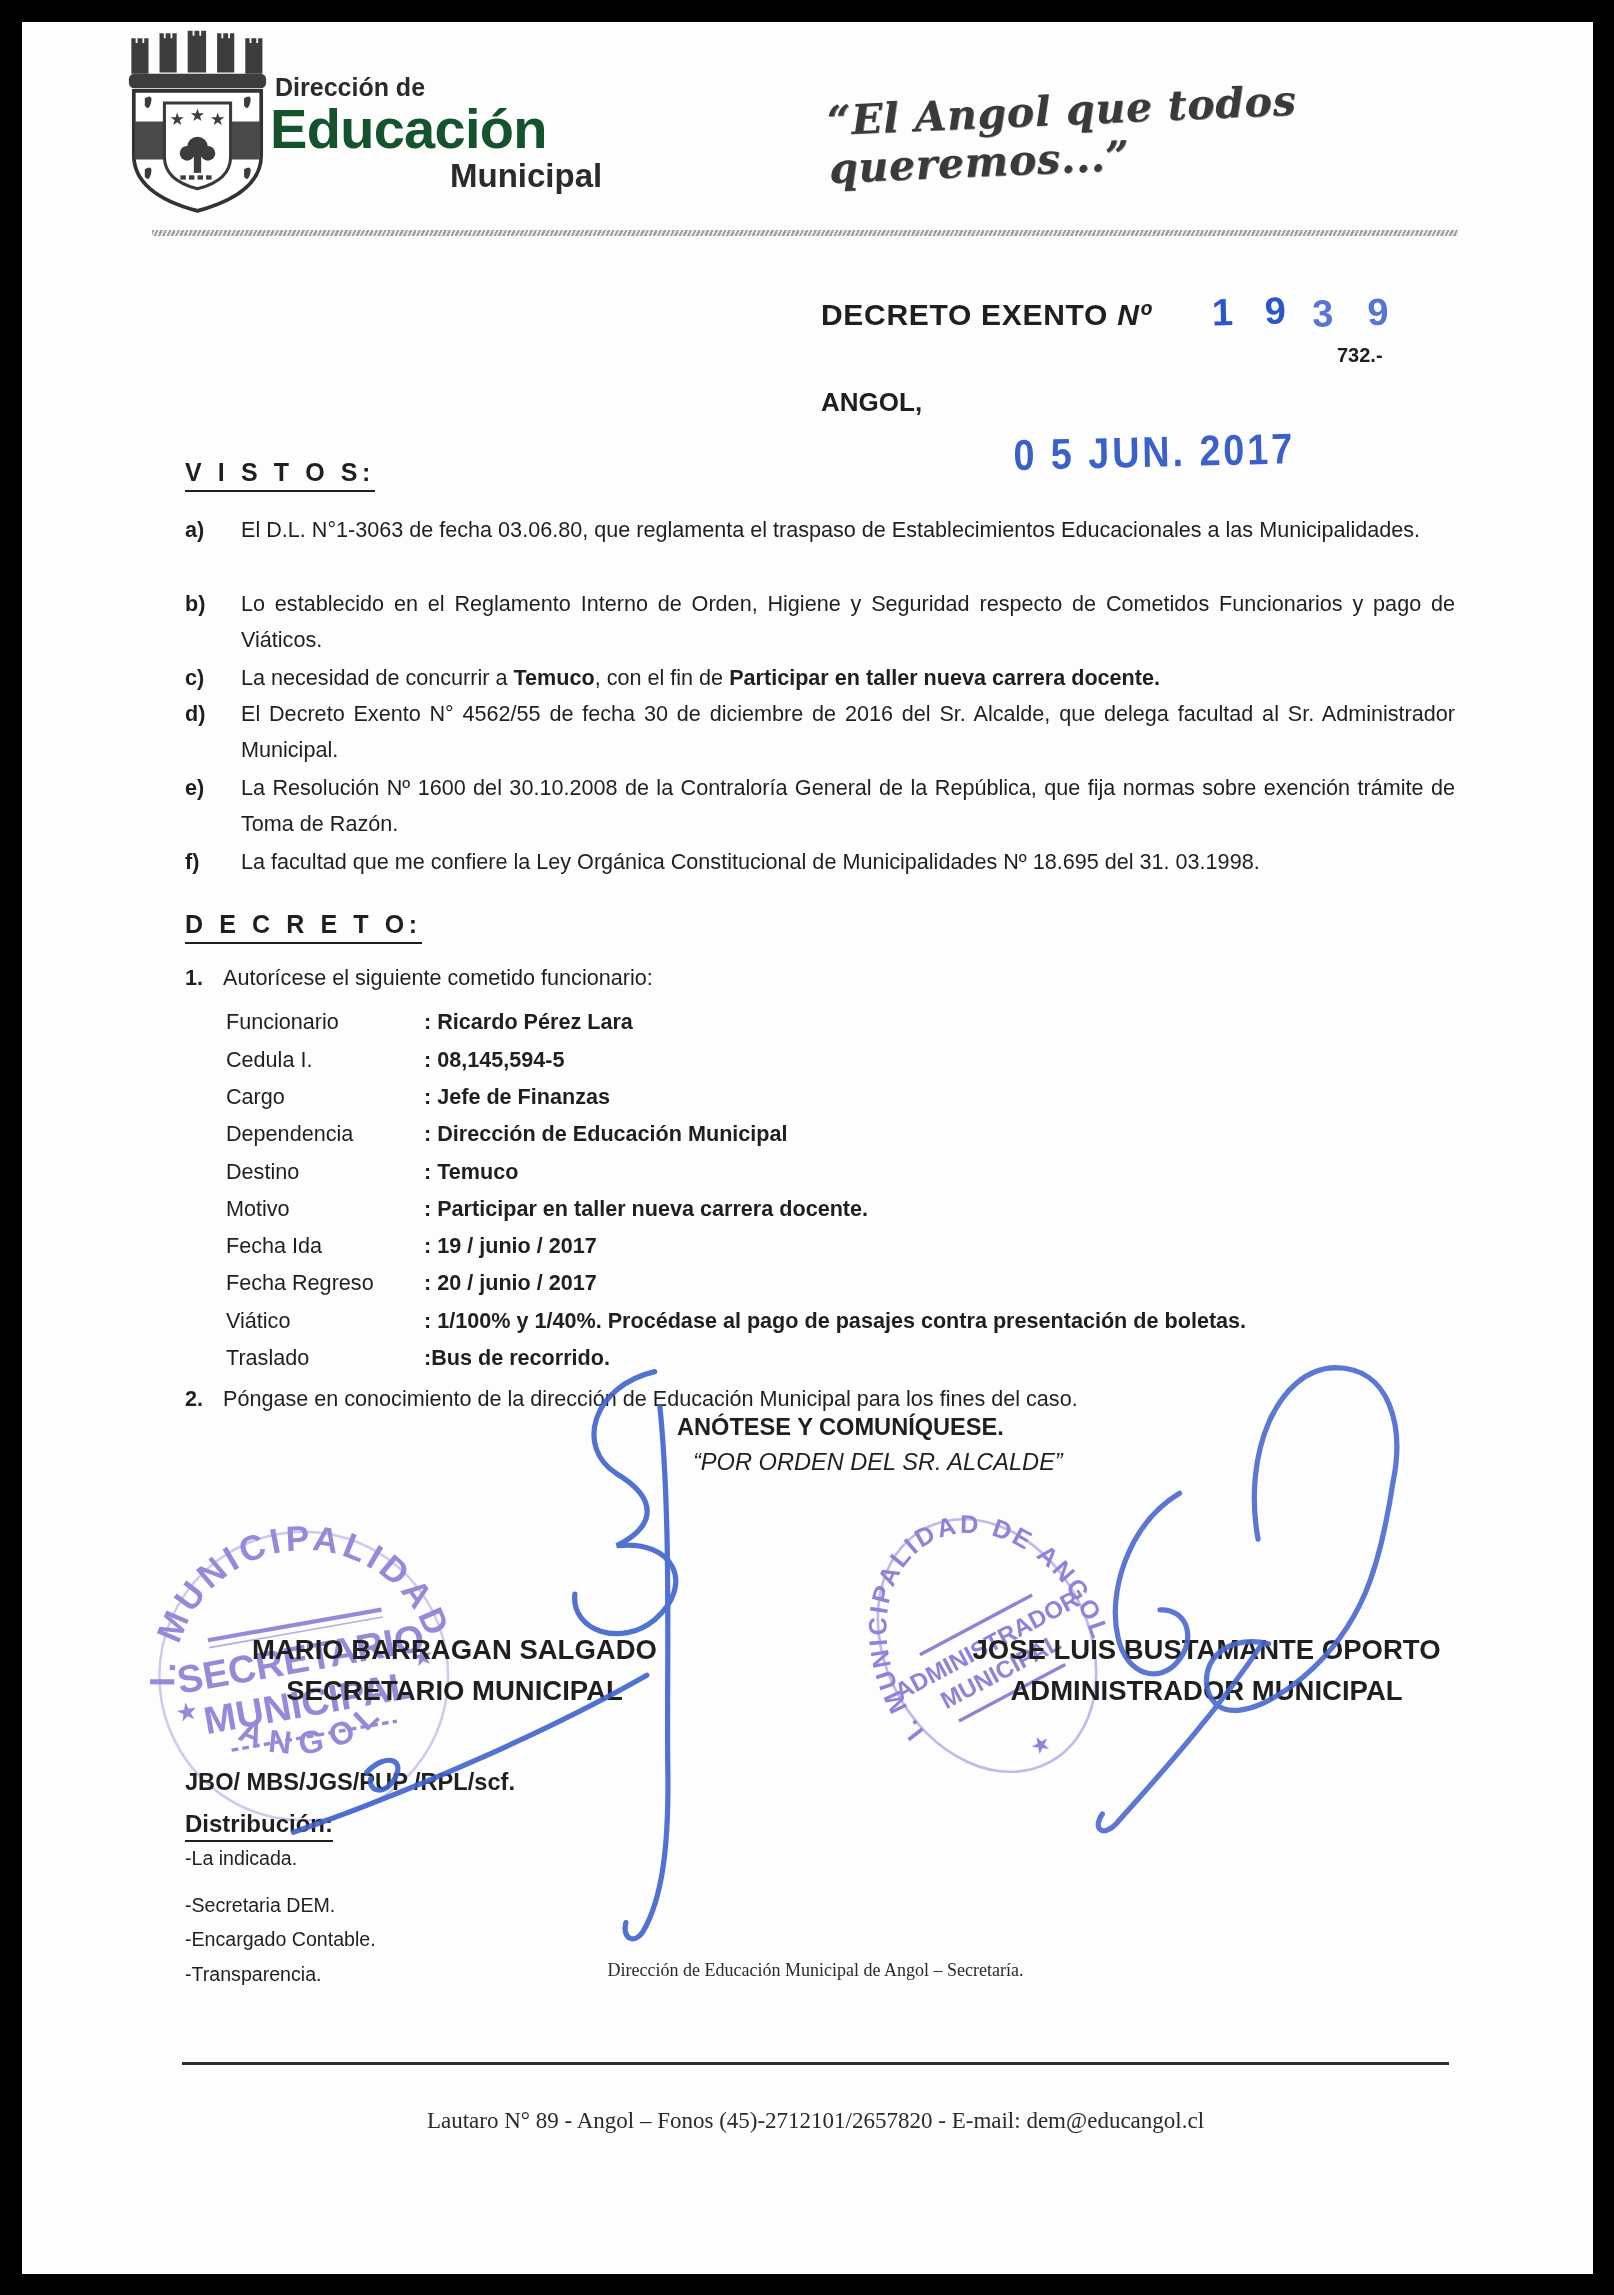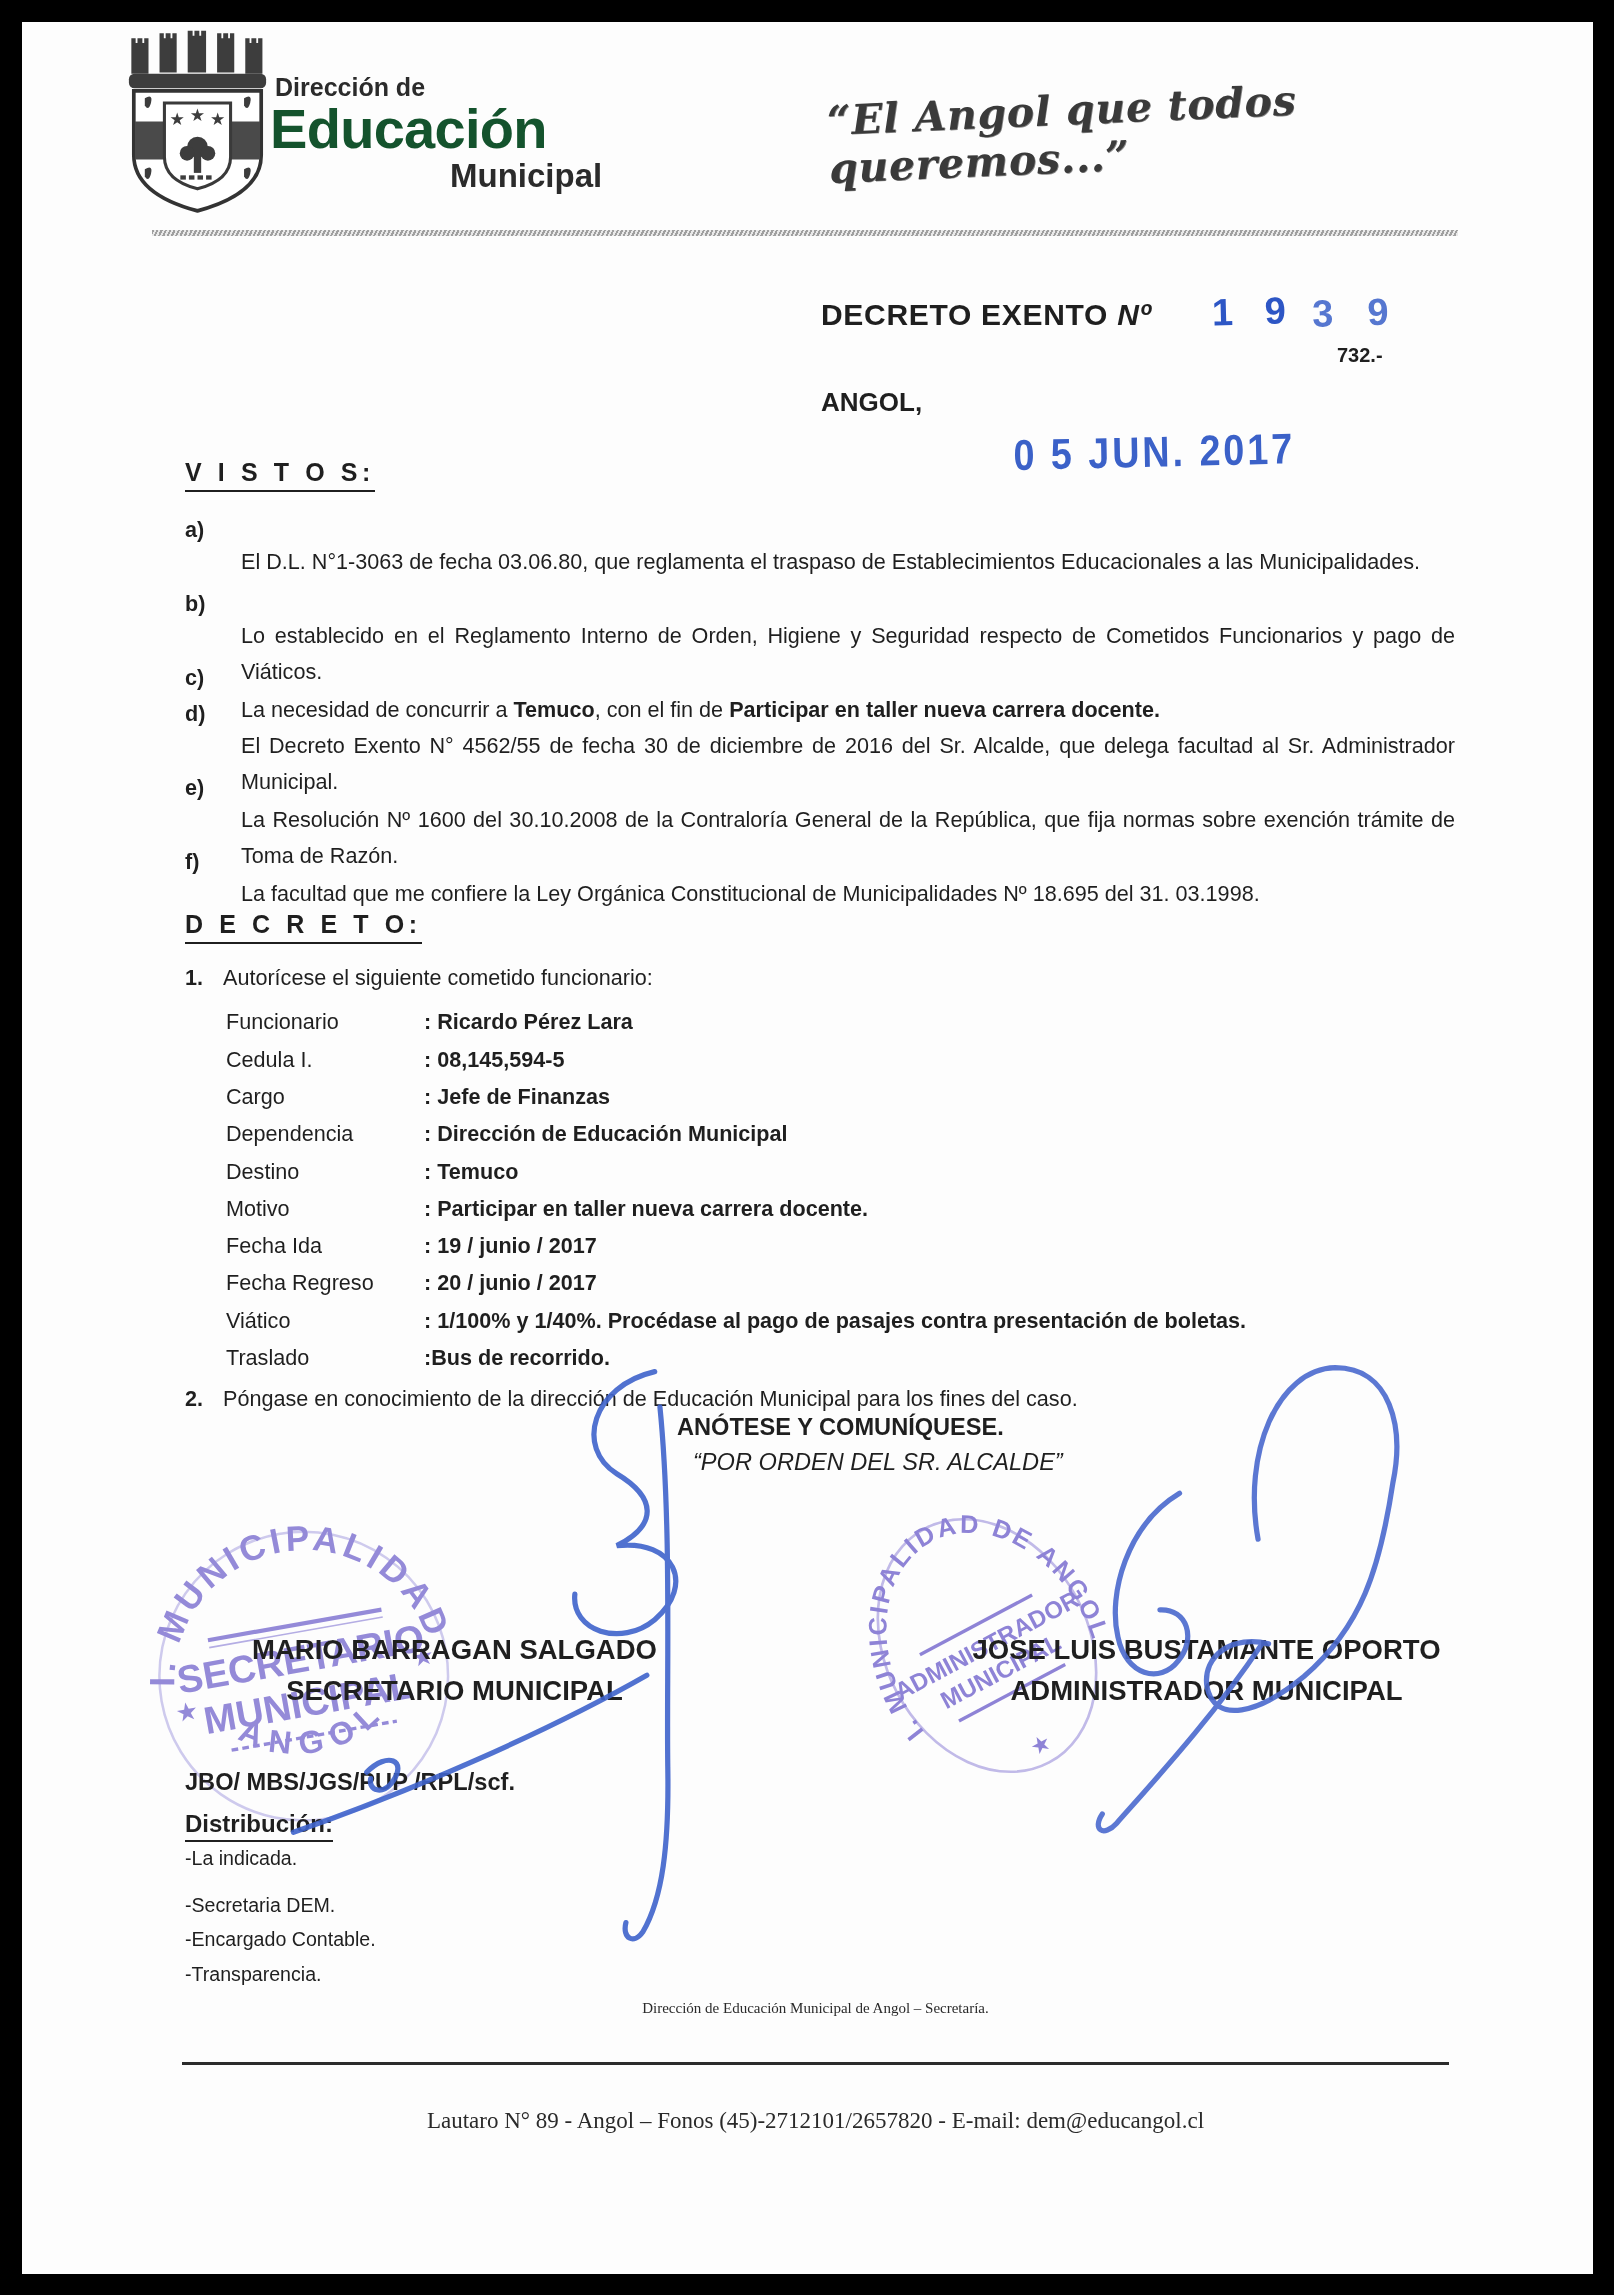--- a/index.html
+++ b/index.html
@@ -50,21 +50,21 @@
     letter-spacing:3.3px; transform:scaleX(.88) rotate(-1.2deg); transform-origin:left top; opacity:.93; }
 
   
   .sec-heading { font-size:25px; font-weight:bold; letter-spacing:4.6px;
     border-bottom:2.6px solid #1f1f1f; padding-bottom:3.3px; }
 
   
   .v-item { position:absolute; left:185px; width:1270px; display:flex;
     font-size:21.6px; line-height:1.68; }
   .v-ltr { width:56px; flex:none; font-weight:bold; }
-  .v-txt { flex:1; text-align:justify;margin-top:32px; }
+  .v-txt { flex:1; text-align:justify; }
   .v-txt b { font-weight:bold; }
 
   
   .d-item { position:absolute; left:185px; width:1270px; display:flex;
     font-size:21.6px; line-height:1.6; }
   .d-num { width:38px; flex:none; font-weight:bold; }
   .d-txt { flex:1; }
 
   
   .f-row { position:absolute; font-size:21.6px; }
@@ -88,21 +88,21 @@
   
   .initials { left:185px; top:1769px; font-size:23.6px; font-weight:bold; z-index:3; }
   .dist-heading { left:185px; top:1810px; font-size:24px; font-weight:bold;
     border-bottom:2.6px solid #1f1f1f; padding-bottom:2px; z-index:3; }
   .dist-item { position:absolute; left:185px; font-size:19.6px; z-index:3; }
 
   
   .footer-rule { left:182px; top:2062px; width:1267px; height:2.6px; background:#2b2b2b; }
   .footer-line { left:182px; width:1267px; text-align:center;
     font-family:"Liberation Serif", serif; color:#2a2a2a; }
-  .footer-l1 { top:2000px; font-size:15px; }
+  .footer-l1 { top:1960px; font-size:18px; }
   .footer-l2 { top:2108px; font-size:23px; }
   .footer-l2 .email { text-underline-offset:3.9px; }
 
   .sig-overlay { left:0; top:0; width:1615px; height:2295px; z-index:5; pointer-events:none; }
 
   .stamp-text { fill:#7b6ed0; font-family:"Liberation Sans", sans-serif; font-weight:bold; }
 </style>
 </head>
 <body>
 

